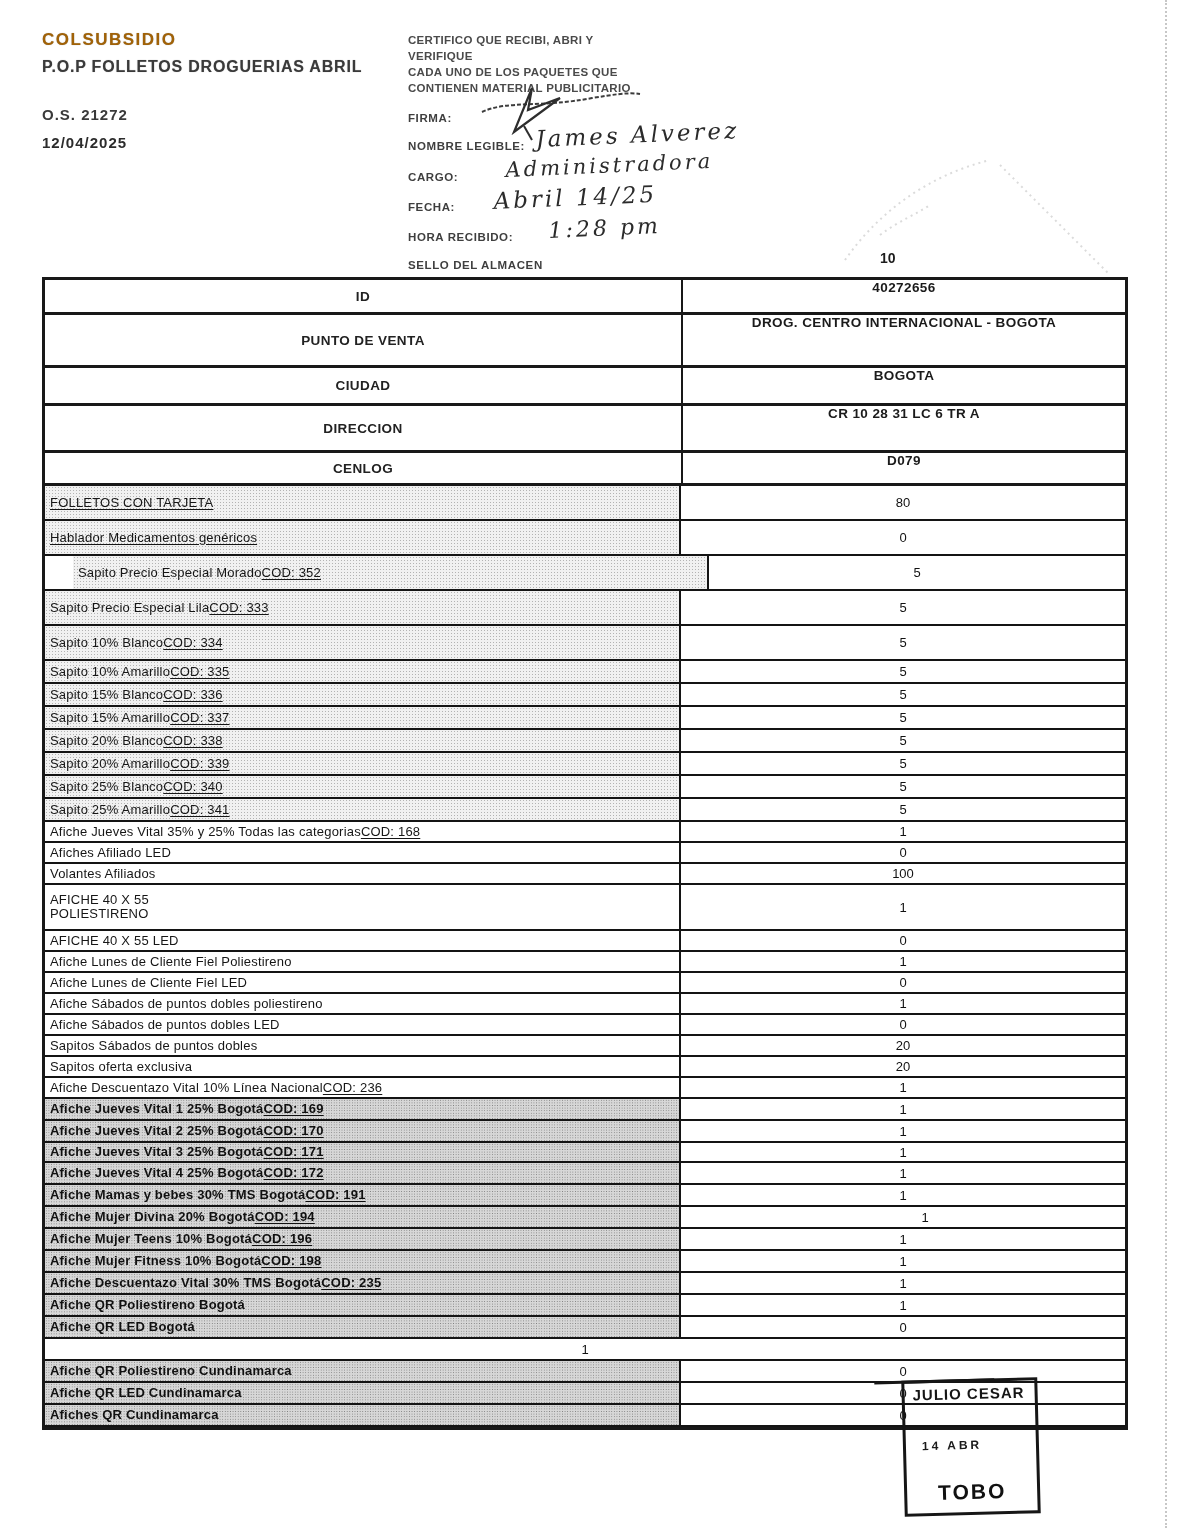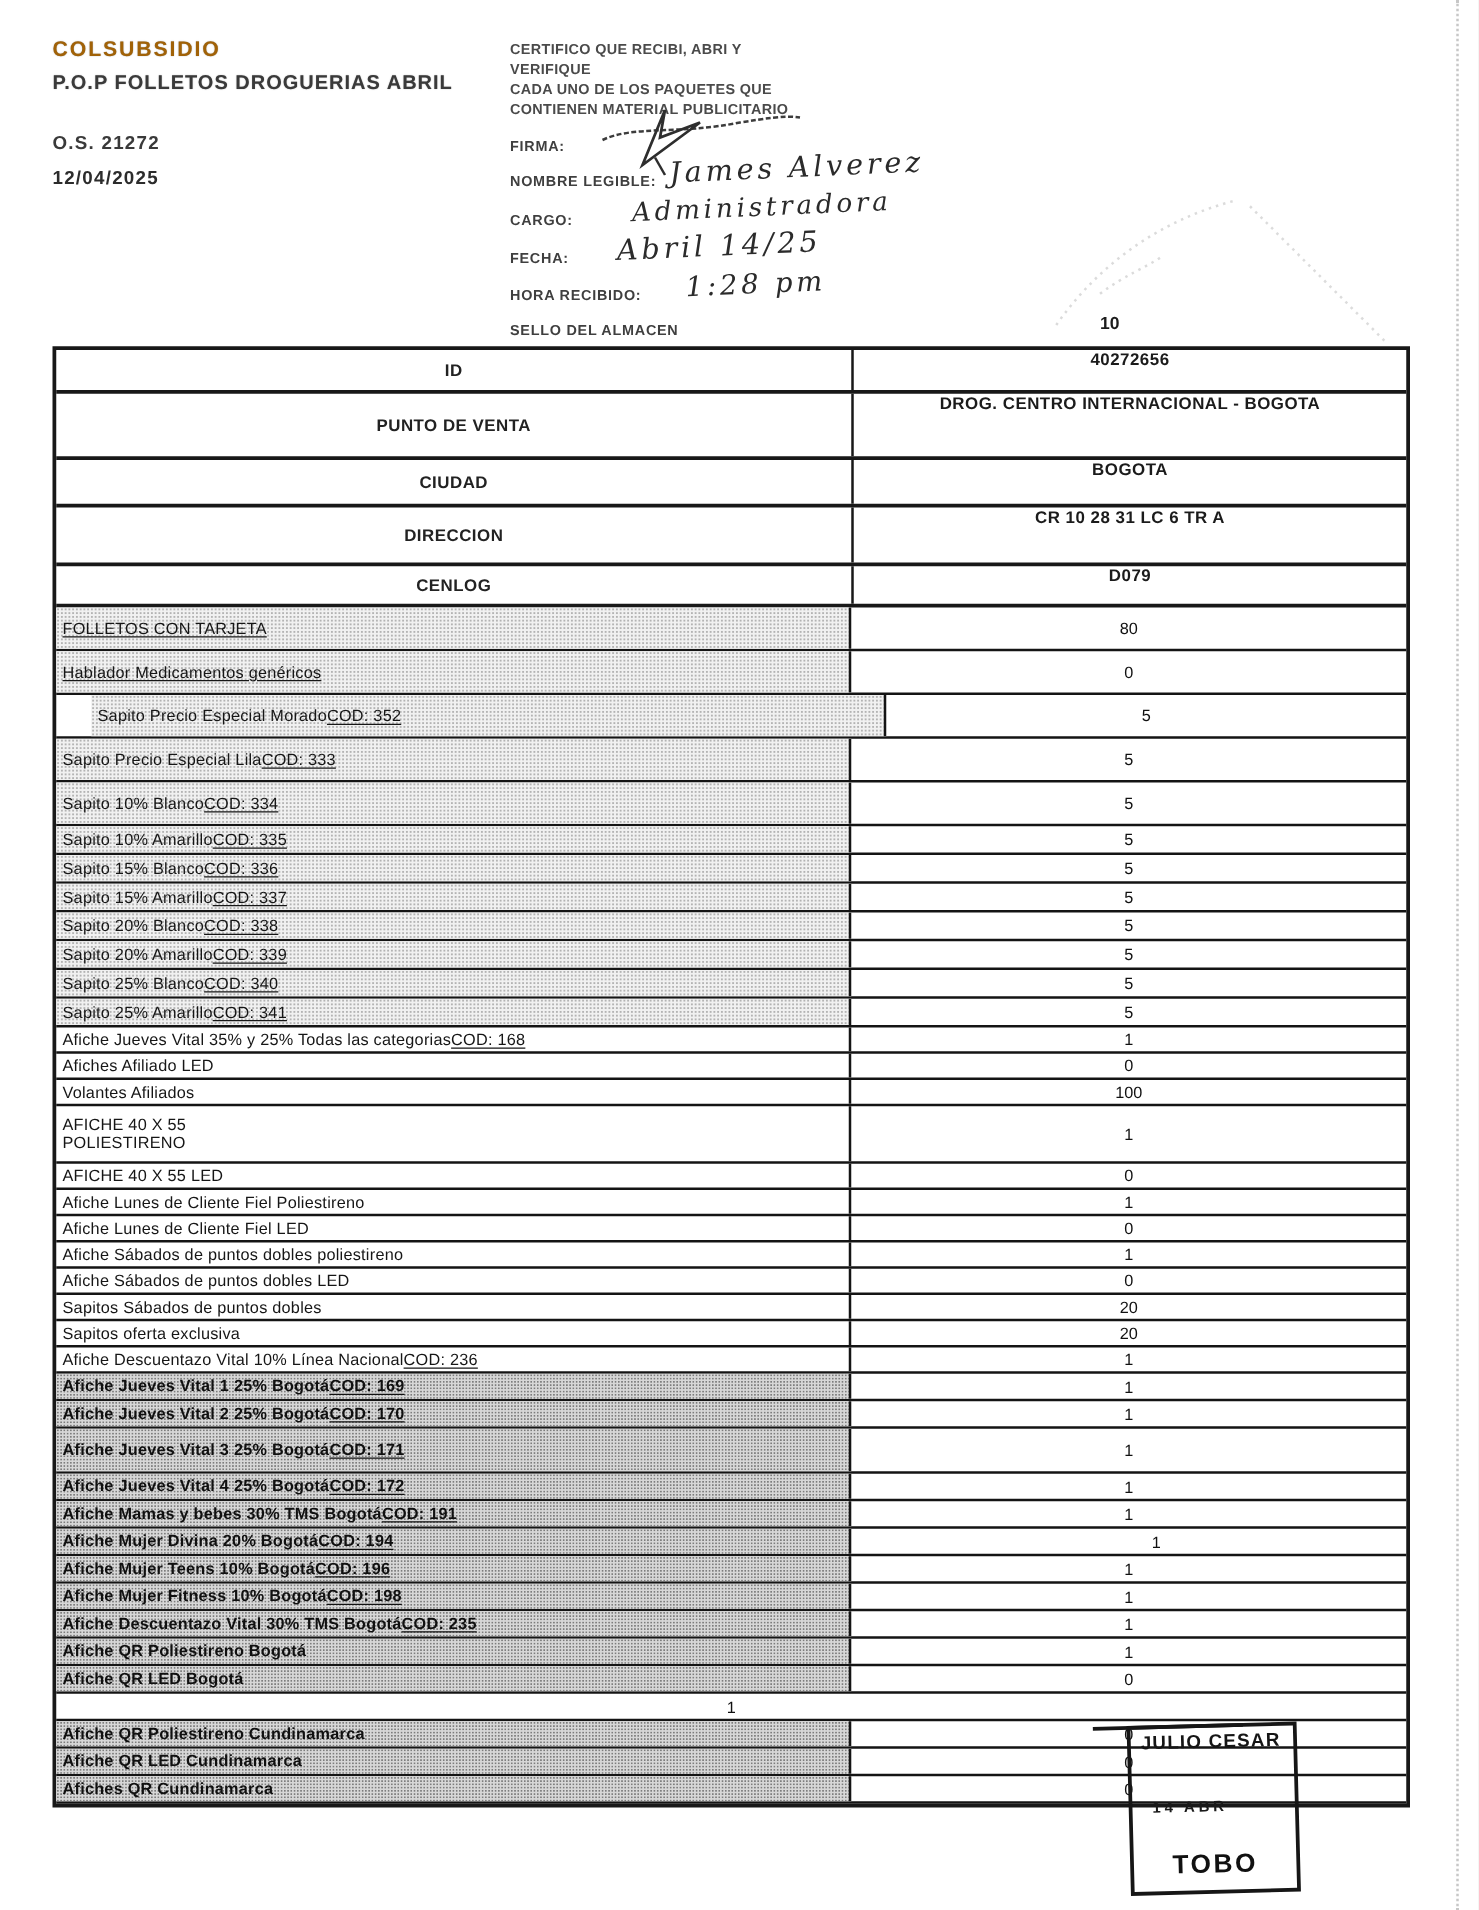--- a/index.html
+++ b/index.html
@@ -223,21 +223,21 @@
           <div class="item-qty">1</div>
         </div>
         <div class="item-row band-dark" style="height: 22px;">
           <div class="item-label">Afiche Jueves Vital 1 25% Bogotá <span class="u">COD: 169</span></div>
           <div class="item-qty">1</div>
         </div>
         <div class="item-row band-dark" style="height: 22px;">
           <div class="item-label">Afiche Jueves Vital 2 25% Bogotá <span class="u">COD: 170</span></div>
           <div class="item-qty">1</div>
         </div>
-        <div class="item-row band-dark" style="height: 36px;">
+        <div class="item-row band-dark" style="height: 20px;">
           <div class="item-label">Afiche Jueves Vital 3 25% Bogotá <span class="u">COD: 171</span></div>
           <div class="item-qty">1</div>
         </div>
         <div class="item-row band-dark" style="height: 22px;">
           <div class="item-label">Afiche Jueves Vital 4 25% Bogotá <span class="u">COD: 172</span></div>
           <div class="item-qty">1</div>
         </div>
         <div class="item-row band-dark" style="height: 22px;">
           <div class="item-label">Afiche Mamas y bebes 30% TMS Bogotá <span class="u">COD: 191</span></div>
           <div class="item-qty">1</div>

